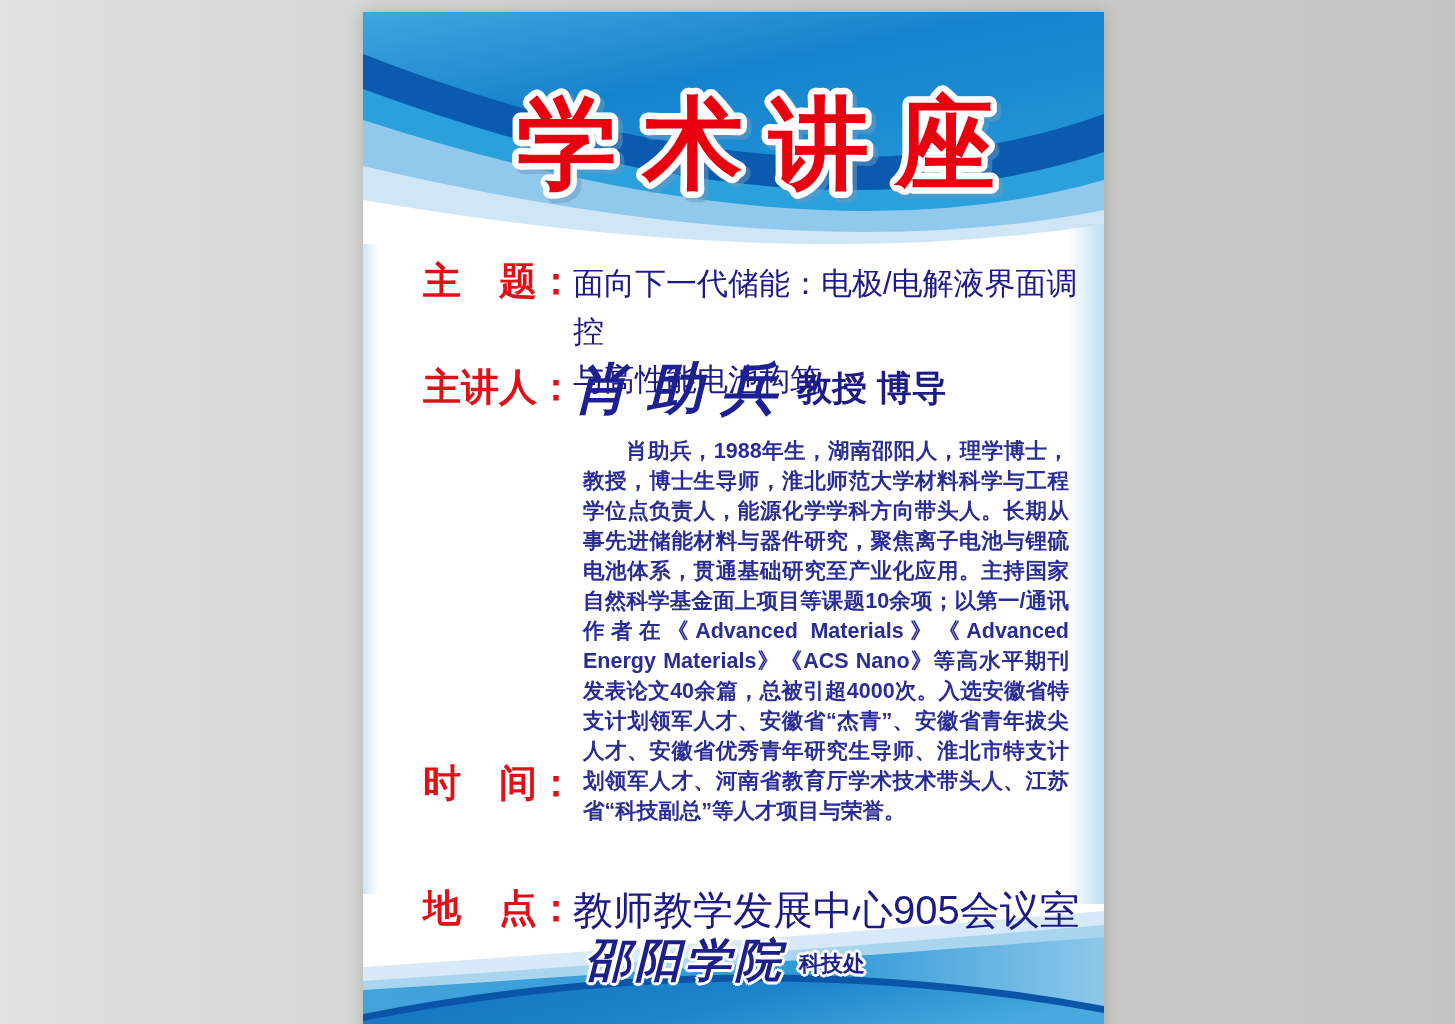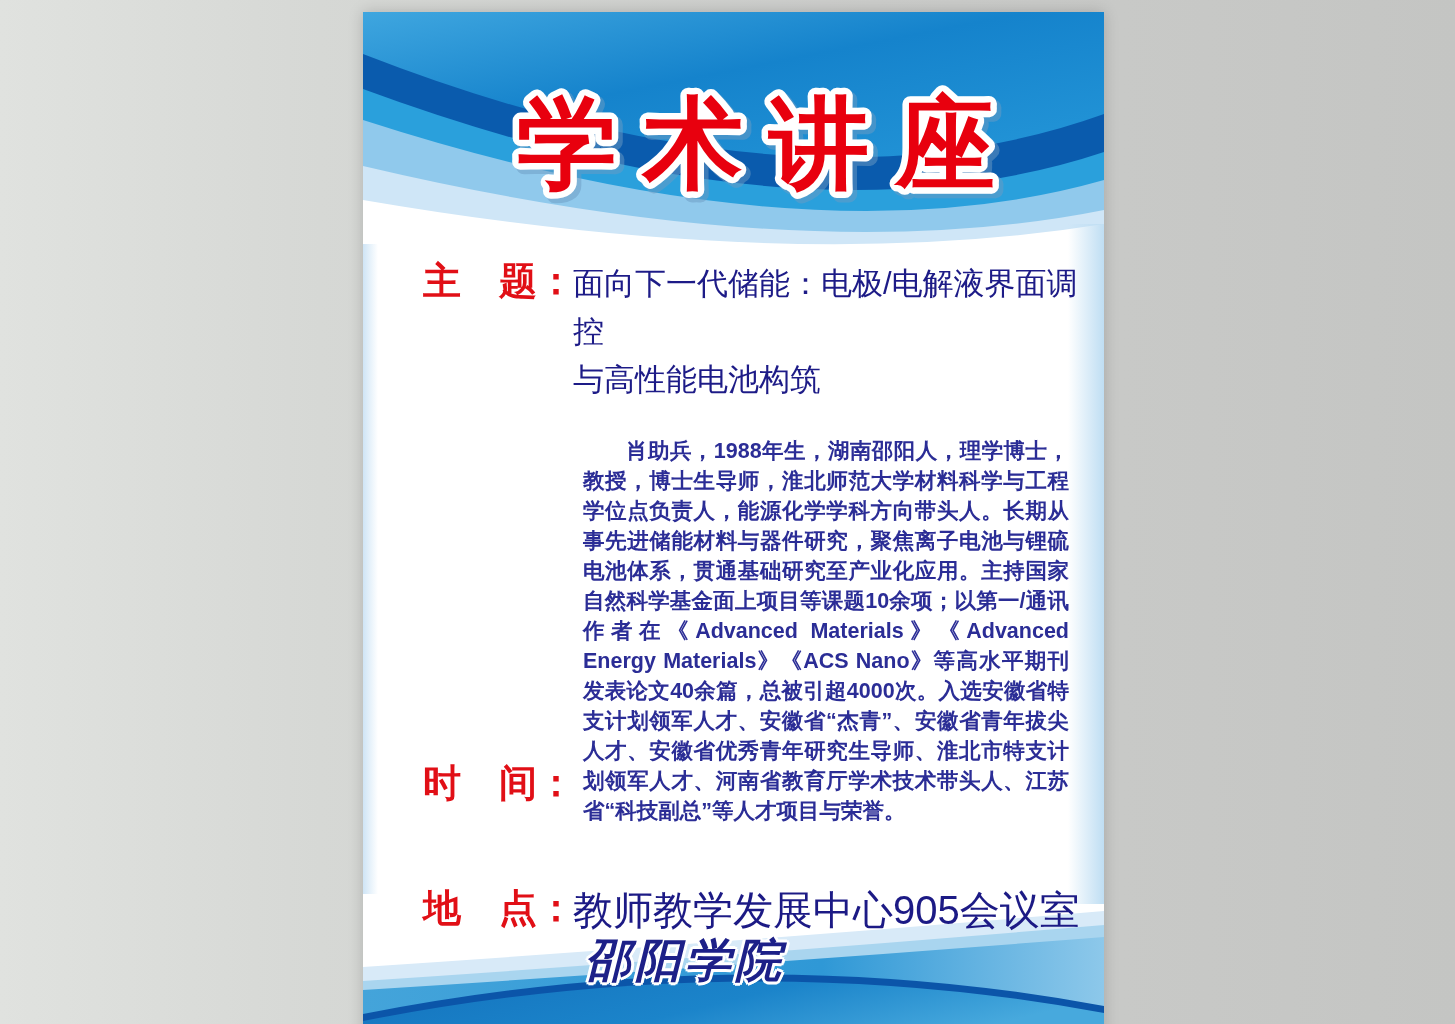--- a/index.html
+++ b/index.html
@@ -95,20 +95,25 @@
   <div class="side-strip right"></div>
 
   <div class="content">
 
     <div class="row" style="left:60px;top:248px;">
       <div class="lbl">主　题：</div>
       <div class="topic-text">面向下一代储能：电极/电解液界面调控
 与高性能电池构筑</div>
     </div>
 
+    <div class="row speaker-row" style="left:60px;top:348px;">
+      <div class="lbl">主讲人：</div>
+      <div class="speaker-name">肖助兵</div>
+      <div class="speaker-titles">教授 博导</div>
+    </div>
 
     <div class="bio">肖助兵，1988年生，湖南邵阳人，理学博士，教授，博士生导师，淮北师范大学材料科学与工程学位点负责人，能源化学学科方向带头人。长期从事先进储能材料与器件研究，聚焦离子电池与锂硫电池体系，贯通基础研究至产业化应用。主持国家自然科学基金面上项目等课题10余项；以第一/通讯作者在《Advanced Materials》《Advanced Energy Materials》《ACS Nano》等高水平期刊发表论文40余篇，总被引超4000次。入选安徽省特支计划领军人才、安徽省“杰青”、安徽省青年拔尖人才、安徽省优秀青年研究生导师、淮北市特支计划领军人才、河南省教育厅学术技术带头人、江苏省“科技副总”等人才项目与荣誉。</div>
 
     <div class="row" style="left:60px;top:750px;align-items:flex-end;">
       <div class="lbl">时　间：</div>
     </div>
 
     <div class="row" style="left:60px;top:835px;align-items:flex-end;margin-top:40px;">
       <div class="lbl">地　点：</div>
       <div class="loc-text">教师教学发展中心905会议室</div>
@@ -132,16 +137,17 @@
     <path d="M0,76 Q360,52 739,20 L739,145 L0,145 Z" fill="#d8eaf8"></path>
     <path d="M0,90 Q360,66 739,34 L739,145 L0,145 Z" fill="#a9d5ef"></path>
     <path d="M0,99 Q360,76 739,46 L739,145 L0,145 Z" fill="url(#gMed)"></path>
     <path d="M0,127 Q380,52 739,119 Z" fill="none" stroke="#0b55a9" stroke-width="8"></path>
     <path d="M0,130 Q380,55 739,122 L739,145 L0,145 Z" fill="url(#gDeep)"></path>
   </svg>
 
   <div class="footer-org">
     <div class="org-name outline-white">邵阳学院</div>
     <div class="org-depts">
+      <div class="dept1 outline-white">科技处</div>
     </div>
   </div>
 
 </div>
 
 </body></html>

